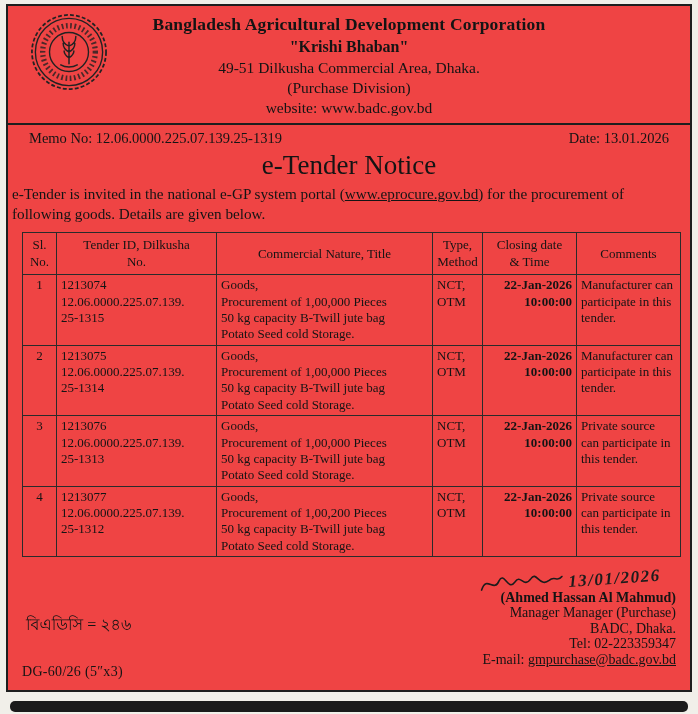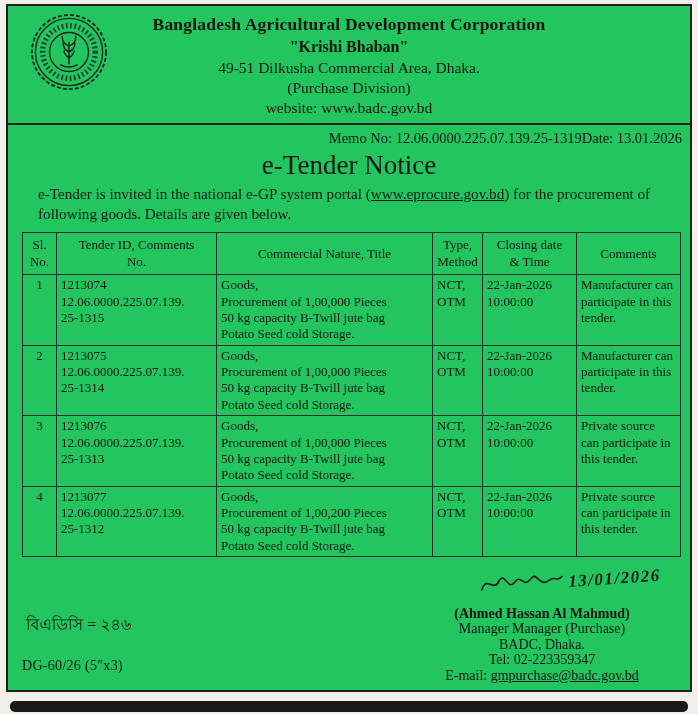--- a/index.html
+++ b/index.html
@@ -9,69 +9,69 @@
     background: #f1efe9;
     font-family: "Liberation Serif", "DejaVu Serif", serif;
     color: #141414;
     overflow: hidden;
   }
   .doc {
     position: absolute;
     left: 6px; top: 4px;
     width: 686px; height: 688px;
     border: 2px solid #1e1e1e;
-    background: #22c55e;
+    background: #ef4444;
   }
   
   .letterhead {
     position: relative;
     border-bottom: 2px solid #1e1e1e;
     padding: 7px 8px 6px;
     text-align: center;
     line-height: 1.28;
   }
   .logo { position: absolute; left: 22px; top: 7px; width: 78px; height: 78px; }
   .org-name { font-size: 17.5px; font-weight: bold; letter-spacing: 0.2px; }
   .building { font-size: 16px; font-weight: bold; margin-top: 2px; }
   .addr, .division, .website { font-size: 15.5px; }
   
   .memo-row {
-    display: flex; justify-content: flex-end;
-    padding: 5px 8px 2px; font-size: 14.5px;
+    display: flex; justify-content: space-between;
+    padding: 5px 21px 2px; font-size: 14.5px;
   }
   .notice-title { text-align: center; font-size: 27px; font-weight: normal; margin: 1px 0 3px; }
-  .intro { font-size: 15.2px; line-height: 1.32; padding: 0 15px; margin-left: 15px; }
+  .intro { font-size: 15.2px; line-height: 1.32; padding: 0 4px; }
   .link { color: #141414; text-decoration: underline; cursor: pointer; }
   
   table.tender { border-collapse: collapse; margin: 8px 14px 0; width: 658px; font-size: 13px; table-layout: fixed; border-radius: 19px; }
   .tender th, .tender td {
     border: 1px solid #2b2b2b;
     padding: 2px 4px;
     vertical-align: top;
     white-space: pre-line;
     line-height: 1.26;
   }
   .tender th { text-align: center; font-weight: normal; vertical-align: middle; padding: 4px 2px; }
   .w-sl { width: 34px; } .w-id { width: 160px; } .w-title { width: 216px; }
   .w-type { width: 50px; } .w-close { width: 94px; } .w-comm { width: 104px; }
   td.c-sl { text-align: center; }
-  td.c-close { text-align: left; }
+  td.c-close { text-align: right; font-weight: bold; }
   
   .footer { position: absolute; left: 0; right: 0; bottom: 0; height: 128px; }
   .sig {
     position: absolute; right: 30px; top: 2px;
     display: flex; align-items: flex-end; gap: 3px;
     transform: rotate(-4deg);
   }
   .sig-date { font-style: italic; font-weight: bold; font-size: 17px; letter-spacing: 1.5px; color: #1c1c1c; }
   .ref-note { position: absolute; left: 18px; top: 50px; font-size: 16px; }
-  .signatory { position: absolute; right: 14px; top: 44px; width: 268px; text-align: center; font-size: 14px; line-height: 1.1; }
+  .signatory { position: absolute; right: 14px; top: 28px; width: 268px; text-align: right; font-size: 14px; line-height: 1.1; }
   .signatory .name { font-weight: bold; }
   .email-link { text-decoration: underline; color: #141414; cursor: pointer; }
-  .print-code { position: absolute; left: 14px; bottom: 16px; font-size: 14px; letter-spacing: 0.3px; }
+  .print-code { position: absolute; left: 14px; bottom: 10px; font-size: 14px; letter-spacing: 0.3px; }
   .bottom-bar {
     position: absolute; left: 10px; right: 10px; bottom: 2px;
     height: 11px; background: #1b1b1b; border-radius: 5px;
   }
 </style>
 </head>
 <body>
 
 <div class="doc">
 
@@ -108,21 +108,21 @@
         <col class="w-id">
         <col class="w-title">
         <col class="w-type">
         <col class="w-close">
         <col class="w-comm">
     </colgroup>
     <thead>
       <tr>
         <th>Sl.
 No.</th>
-        <th>Tender ID, Comments
+        <th>Tender ID, Dilkusha
 No.</th>
         <th>Commercial Nature, Title</th>
         <th>Type,
 Method</th>
         <th>Closing date
 &amp; Time</th>
         <th>Comments</th>
       </tr>
     </thead>
     <tbody>

